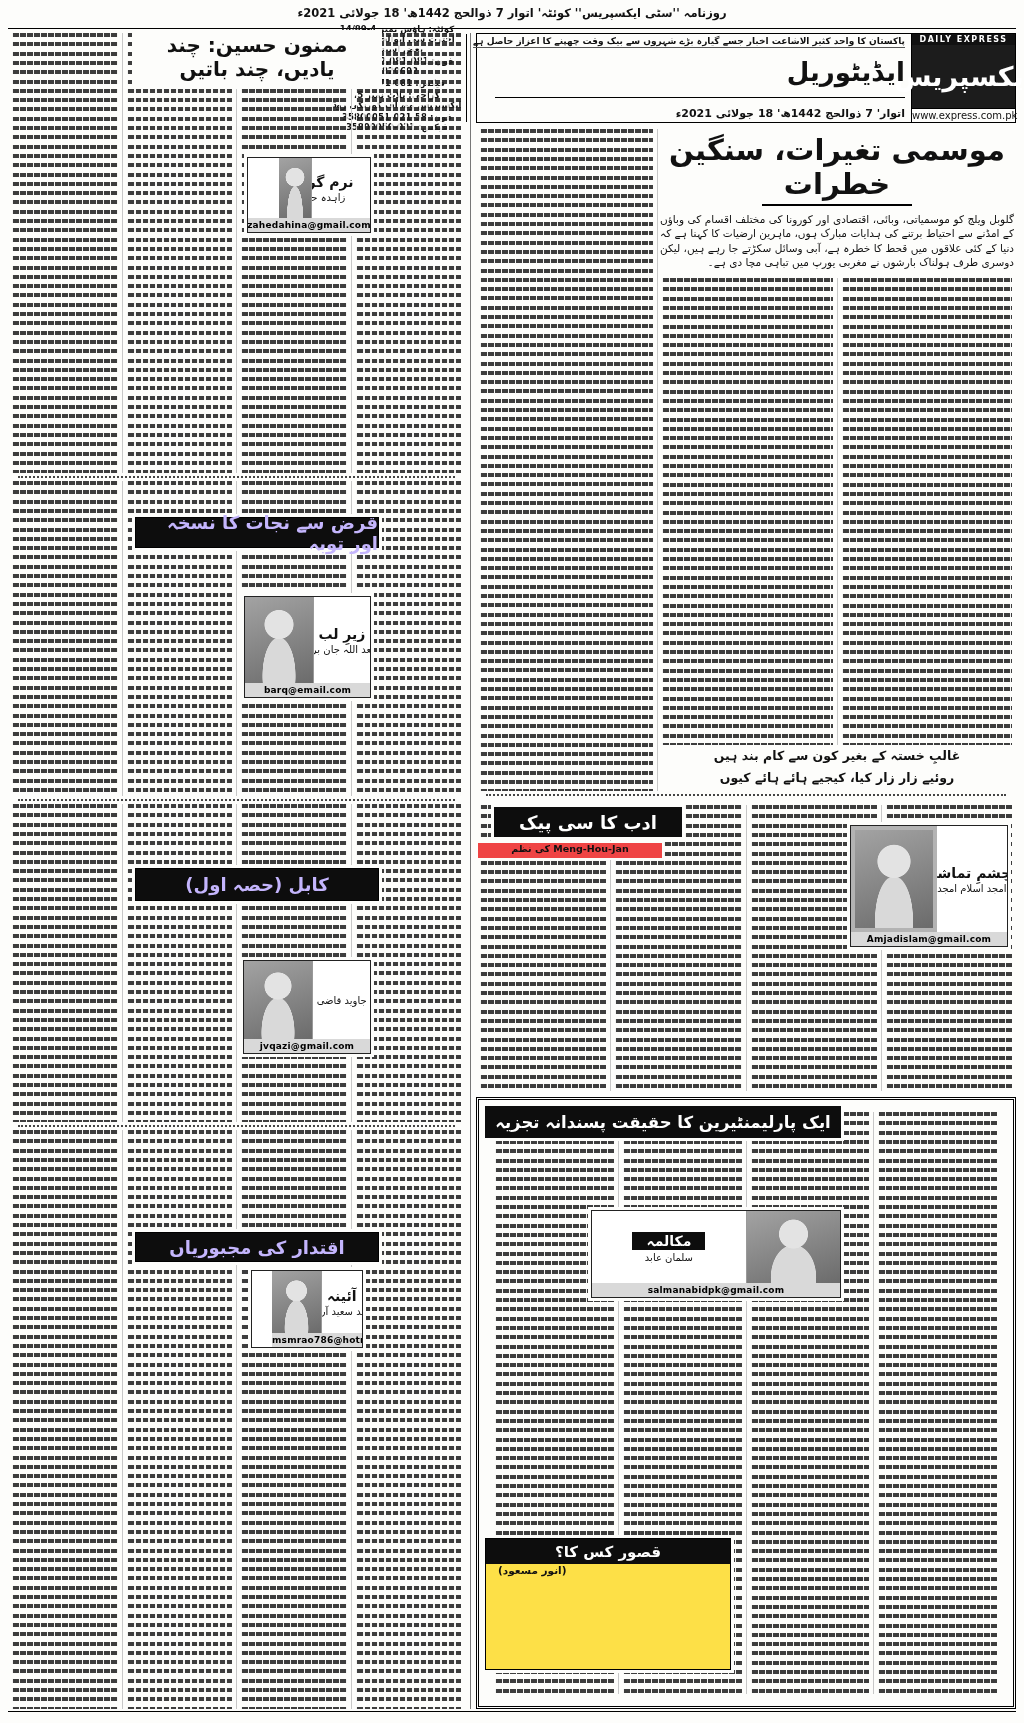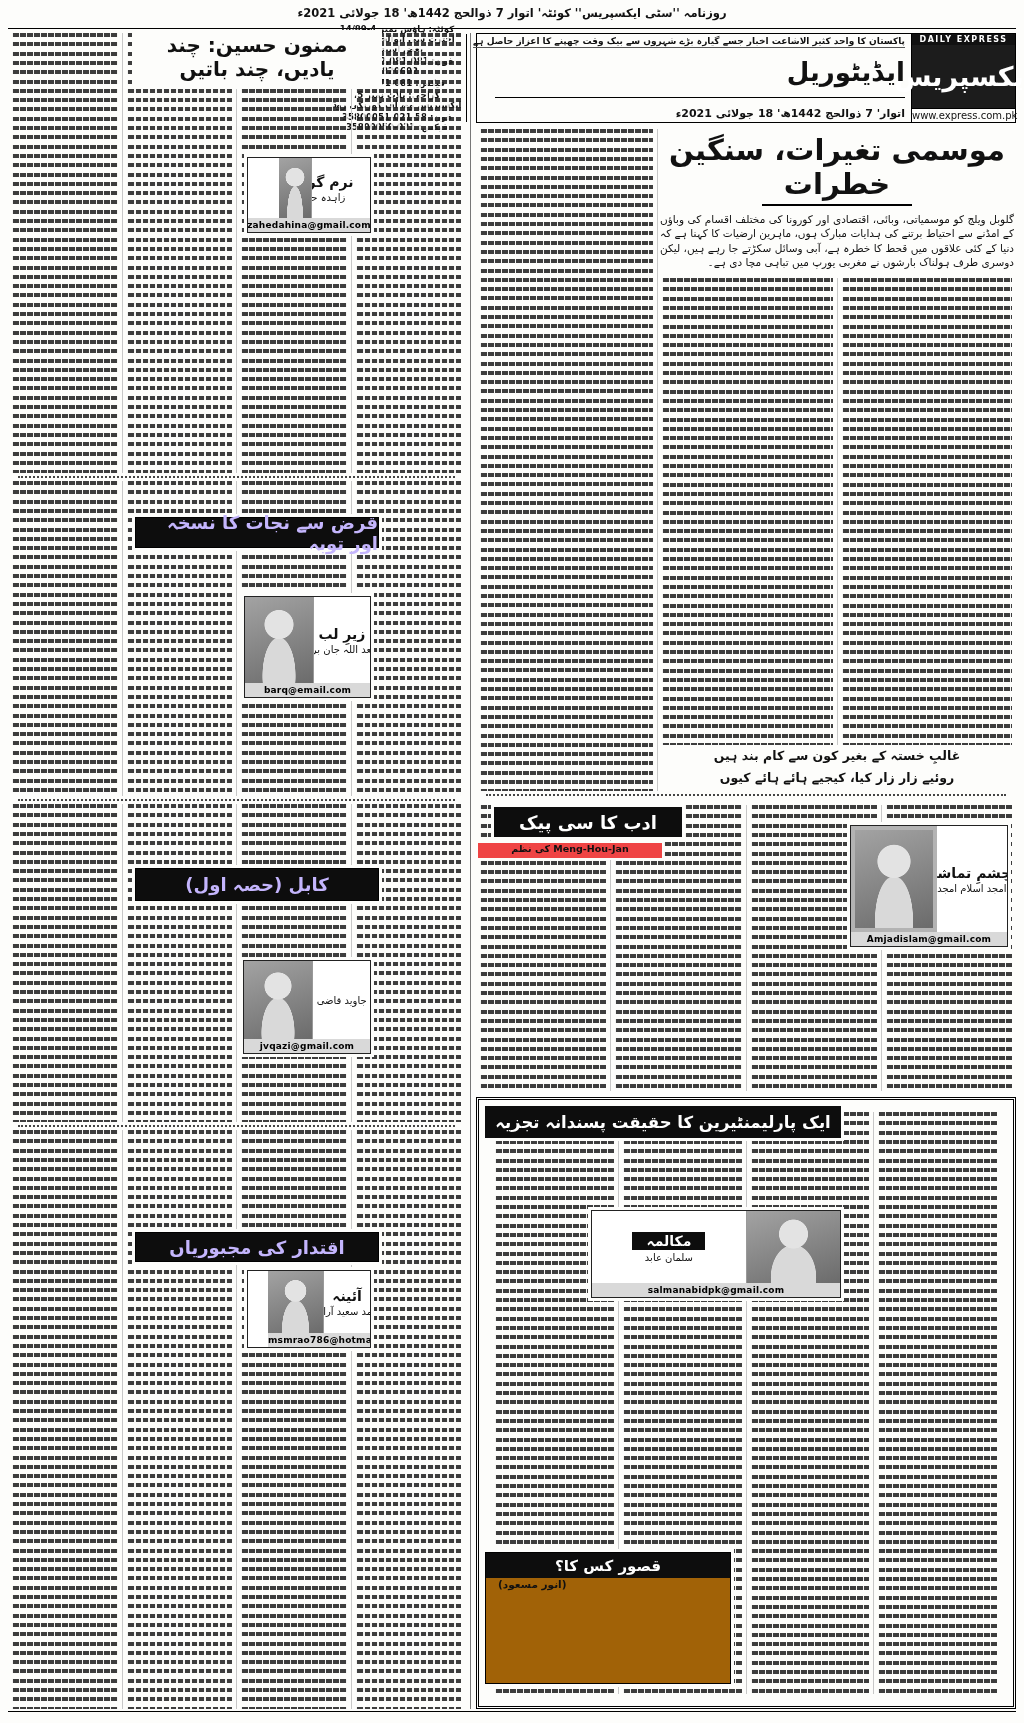--- a/index.html
+++ b/index.html
@@ -48,21 +48,21 @@
   .photo { width:55%; border-right:1px solid #999;
     background:
       radial-gradient(circle at 50% 32%, #e3e3e3 0 21%, transparent 22%),
       radial-gradient(ellipse at 50% 92%, #d9d9d9 0 34%, transparent 35%),
       linear-gradient(160deg, #a3a3a3, #6b6b6b); }
   .amail { height:14px; background:#d9d9d9; color:#000; font-weight:bold; font-size:9px; line-height:14px;
            text-align:center; direction:ltr; letter-spacing:.2px; }
   .abA { top:124px; right:94px; width:124px; height:76px;align-items:center; }
   .abB { top:115px; right:94px; width:127px; height:102px; }
   .abC { top:156px; right:94px; width:128px; height:94px; }
-  .abD { top:140px; right:94px; width:124px; height:78px;padding-left:20px; }
+  .abD { top:140px; right:102px; width:112px; height:78px;padding-left:20px; }
 
   
   .mast-row { height:90px; border:1px solid #000; display:flex; direction:rtl; }
   .mast-box { flex:1; display:flex; direction:rtl; border-left:1px solid #000; }
   .logo-col { width:104px; display:flex; flex-direction:column; border-left:1px solid #000; }
   .logo-top { background:#111; color:#fff; font-size:8px; font-weight:bold; text-align:center; letter-spacing:1.5px; padding:1px 0; direction:ltr; }
   .logo-cal { flex:1; background:#1c1c1c; color:#fff; font-weight:bold; font-size:27px; display:flex; align-items:center; justify-content:center; }
   .logo-url { font-size:10px; text-align:center; direction:ltr; border-top:1px solid #000; padding:1px 0; }
   .mast-center { flex:1; display:flex; flex-direction:column; align-items:flex-start; justify-content:space-between; padding:2px 6px; }
   .tagline { font-size:9px; font-weight:bold; border-bottom:1px solid #555; padding-bottom:1px; white-space:nowrap; }
@@ -94,21 +94,21 @@
   
   .parl { flex:1; margin-top:6px; border:3px double #000; position:relative; padding:12px; }
   .parl-bar { position:absolute; left:6px; top:6px; width:356px; height:32px; background:#0d0d0d; color:#fff;
               font-weight:bold; font-size:16.5px; display:flex; align-items:center; justify-content:center; box-shadow:0 0 0 3px #fdfdfb; }
   .abF { left:112px; top:110px; width:250px; height:88px; right:auto; }
   .abF .amain { direction:rtl; }
   .abF .photo { width:38%; border-right:none; border-left:1px solid #999; }
   .abF .plate { width:62%; }
   .mkbar { background:#0d0d0d; color:#fff; font-weight:bold; font-size:14px; padding:1px 14px; }
 
-  .qusoor { position:absolute; left:6px; top:452px; width:246px; height:132px; background:#a16207; border:1px solid #000;
+  .qusoor { position:absolute; left:6px; top:438px; width:246px; height:132px; background:#fde047; border:1px solid #000;
             box-shadow:0 0 0 3px #fdfdfb; display:flex; flex-direction:column; }
   .q-bar { height:25px; background:#0d0d0d; color:#fff; font-weight:bold; font-size:15px;
            display:flex; align-items:center; justify-content:center; }
   .q-body { flex:1; display:flex; flex-direction:column; justify-content:center; text-align:center;
             font-size:11px; font-weight:600; line-height:1.75; }
   .q-att { font-size:10.5px; font-weight:bold; text-align:left; padding:0 12px 3px; }
 </style>
 </head>
 <body>
 

